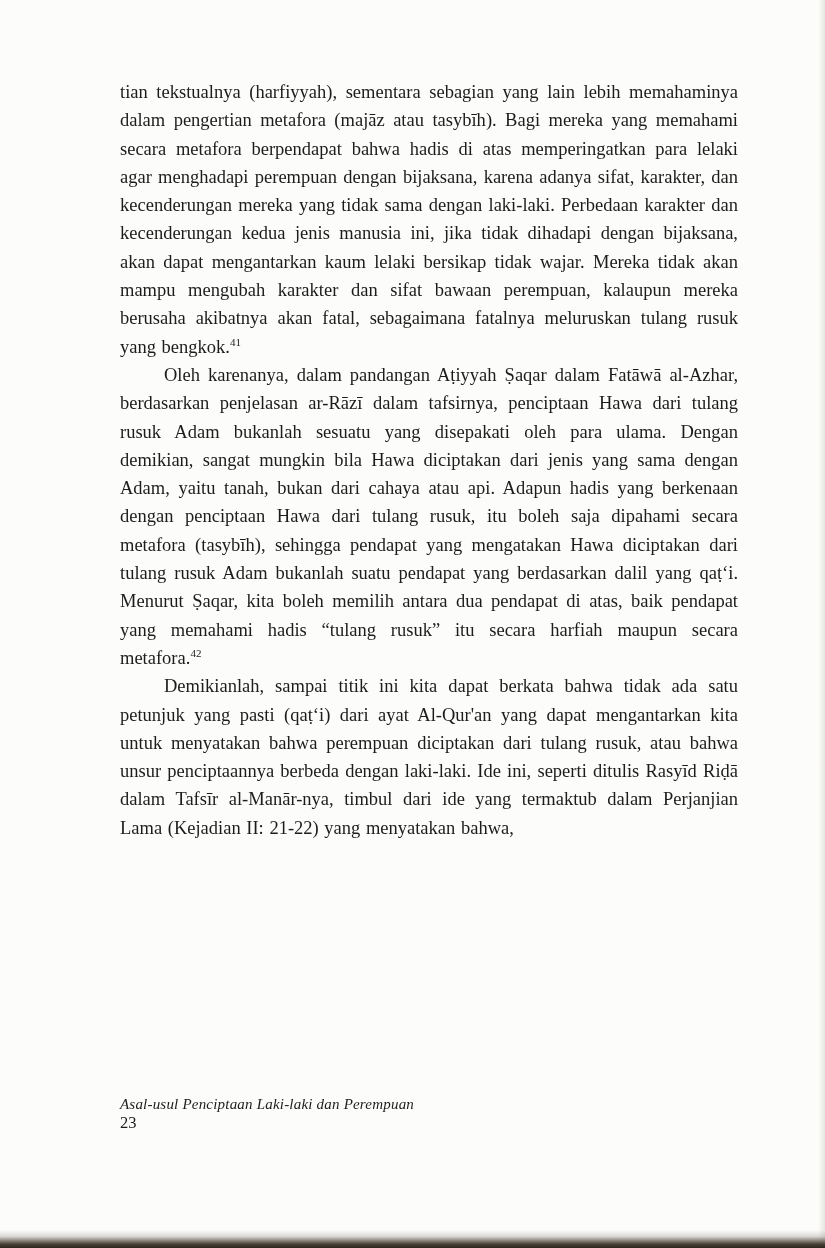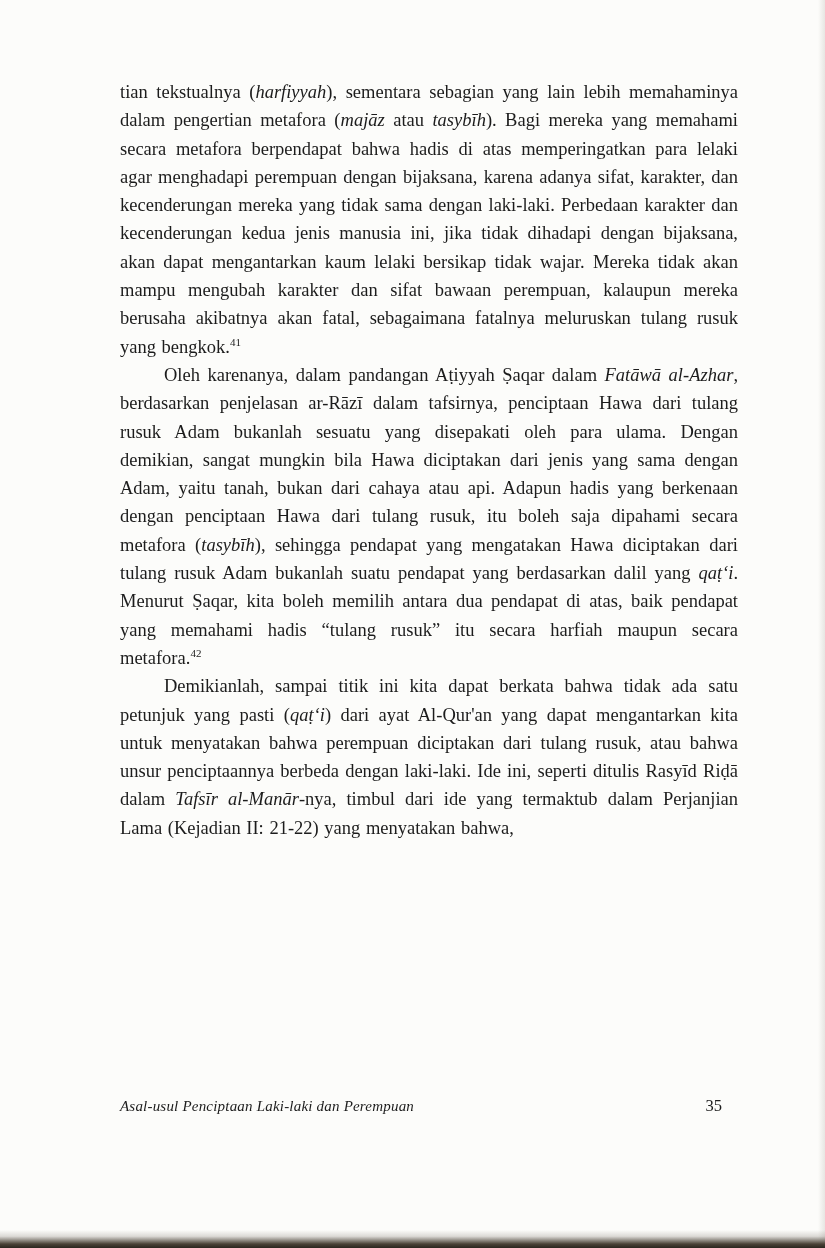--- a/index.html
+++ b/index.html
@@ -30,36 +30,37 @@
   }
   .para {
     margin: 0;
     text-align: justify;
     font-size: 18.5px;
     line-height: 28.3px;
     color: var(--text, #1c1c1c);
     word-spacing: 1px;
   }
   .para.indent { text-indent: 44px; }
-  .para .italic { font-style: italic; }
+  .para .italic { }
   .para sup {
     font-size: 11px;
     line-height: 0;
     vertical-align: super;
     margin-top: 48px;
   }
   .footer {
     position: absolute;
     left: 120px;
     right: 103px;
     top: 1096px;
     display: flex;
     justify-content: space-between;
     align-items: baseline;
     color: var(--text, #1c1c1c);
+    flex-direction: column;
   }
   .footer .running-title {
     font-style: italic;
     font-size: 15px;
     letter-spacing: 0.2px;
   }
   .footer .page-number {
     font-size: 16.5px;
     font-style: normal;
   }
@@ -94,19 +95,19 @@
 <div class="book-page">
 
   <div class="content">
       <p class="para"><span>tian tekstualnya (</span><span class="italic">harfiyyah</span><span>), sementara sebagian yang lain lebih memahaminya dalam pengertian metafora (</span><span class="italic">majāz</span><span> atau </span><span class="italic">tasybīh</span><span>). Bagi mereka yang memahami secara metafora berpendapat bahwa hadis di atas memperingatkan para lelaki agar menghadapi perempuan dengan bijaksana, karena adanya sifat, karakter, dan kecenderungan mereka yang tidak sama dengan laki-laki. Perbedaan karakter dan kecenderungan kedua jenis manusia ini, jika tidak dihadapi dengan bijaksana, akan dapat mengantarkan kaum lelaki bersikap tidak wajar. Mereka tidak akan mampu mengubah karakter dan sifat bawaan perempuan, kalaupun mereka berusaha akibatnya akan fatal, sebagaimana fatalnya meluruskan tulang rusuk yang bengkok.</span><sup>41</sup></p>
       <p class="para indent"><span>Oleh karenanya, dalam pandangan Aṭiyyah Ṣaqar dalam </span><span class="italic">Fatāwā al-Azhar</span><span>, berdasarkan penjelasan ar-Rāzī dalam tafsirnya, penciptaan Hawa dari tulang rusuk Adam bukanlah sesuatu yang disepakati oleh para ulama. Dengan demikian, sangat mungkin bila Hawa diciptakan dari jenis yang sama dengan Adam, yaitu tanah, bukan dari cahaya atau api. Adapun hadis yang berkenaan dengan penciptaan Hawa dari tulang rusuk, itu boleh saja dipahami secara metafora (</span><span class="italic">tasybīh</span><span>), sehingga pendapat yang mengatakan Hawa diciptakan dari tulang rusuk Adam bukanlah suatu pendapat yang berdasarkan dalil yang </span><span class="italic">qaṭ‘i</span><span>. Menurut Ṣaqar, kita boleh memilih antara dua pendapat di atas, baik pendapat yang memahami hadis “tulang rusuk” itu secara harfiah maupun secara metafora.</span><sup>42</sup></p>
       <p class="para indent"><span>Demikianlah, sampai titik ini kita dapat berkata bahwa tidak ada satu petunjuk yang pasti (</span><span class="italic">qaṭ‘i</span><span>) dari ayat Al-Qur'an yang dapat mengantarkan kita untuk menyatakan bahwa perempuan diciptakan dari tulang rusuk, atau bahwa unsur penciptaannya berbeda dengan laki-laki. Ide ini, seperti ditulis Rasyīd Riḍā dalam </span><span class="italic">Tafsīr al-Manār</span><span>-nya, timbul dari ide yang termaktub dalam Perjanjian Lama (Kejadian II: 21-22) yang menyatakan bahwa,</span></p>
     </div>
 
   <div class="footer">
     <span class="running-title">Asal-usul Penciptaan Laki-laki dan Perempuan</span>
-    <span class="page-number">35</span>
+    <span class="page-number">23</span>
   </div>
 
   <div class="scan-shadow-right"></div>
   <div class="scan-shadow-bottom"></div>
 
 </div>
 
 </body></html>

